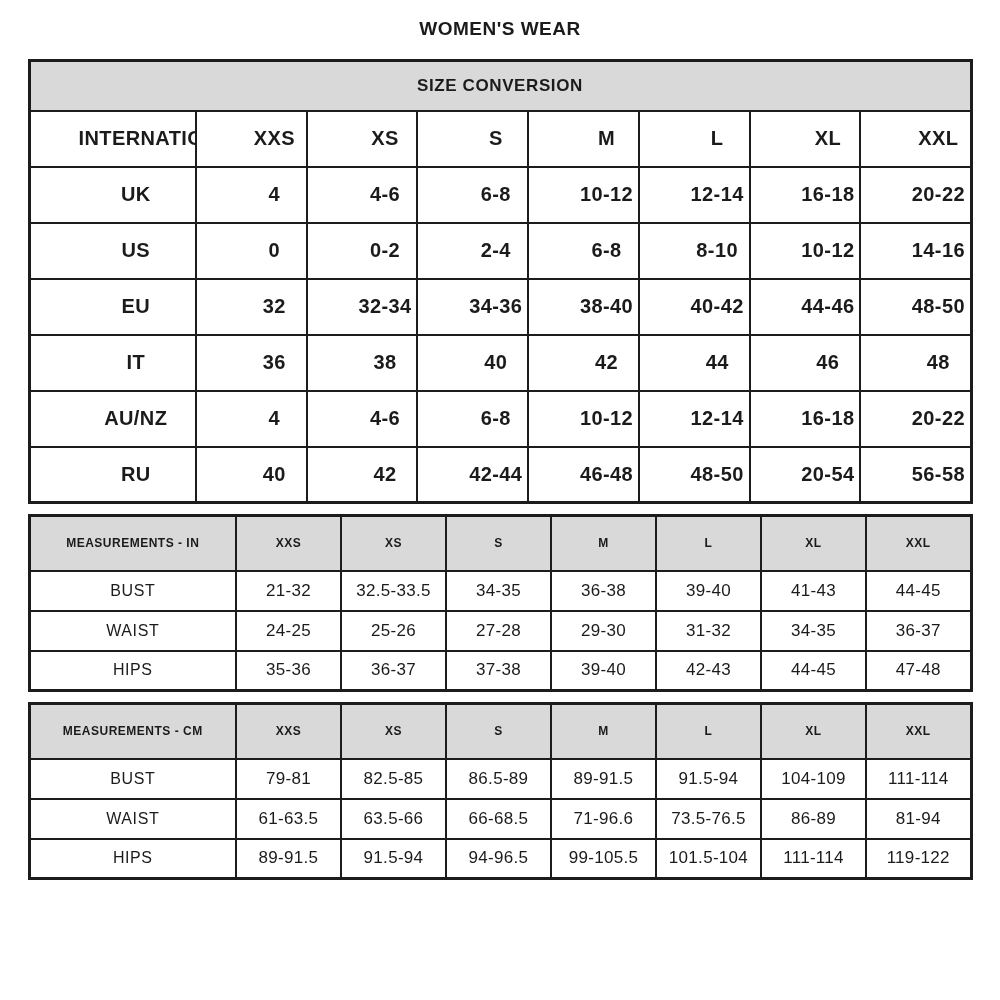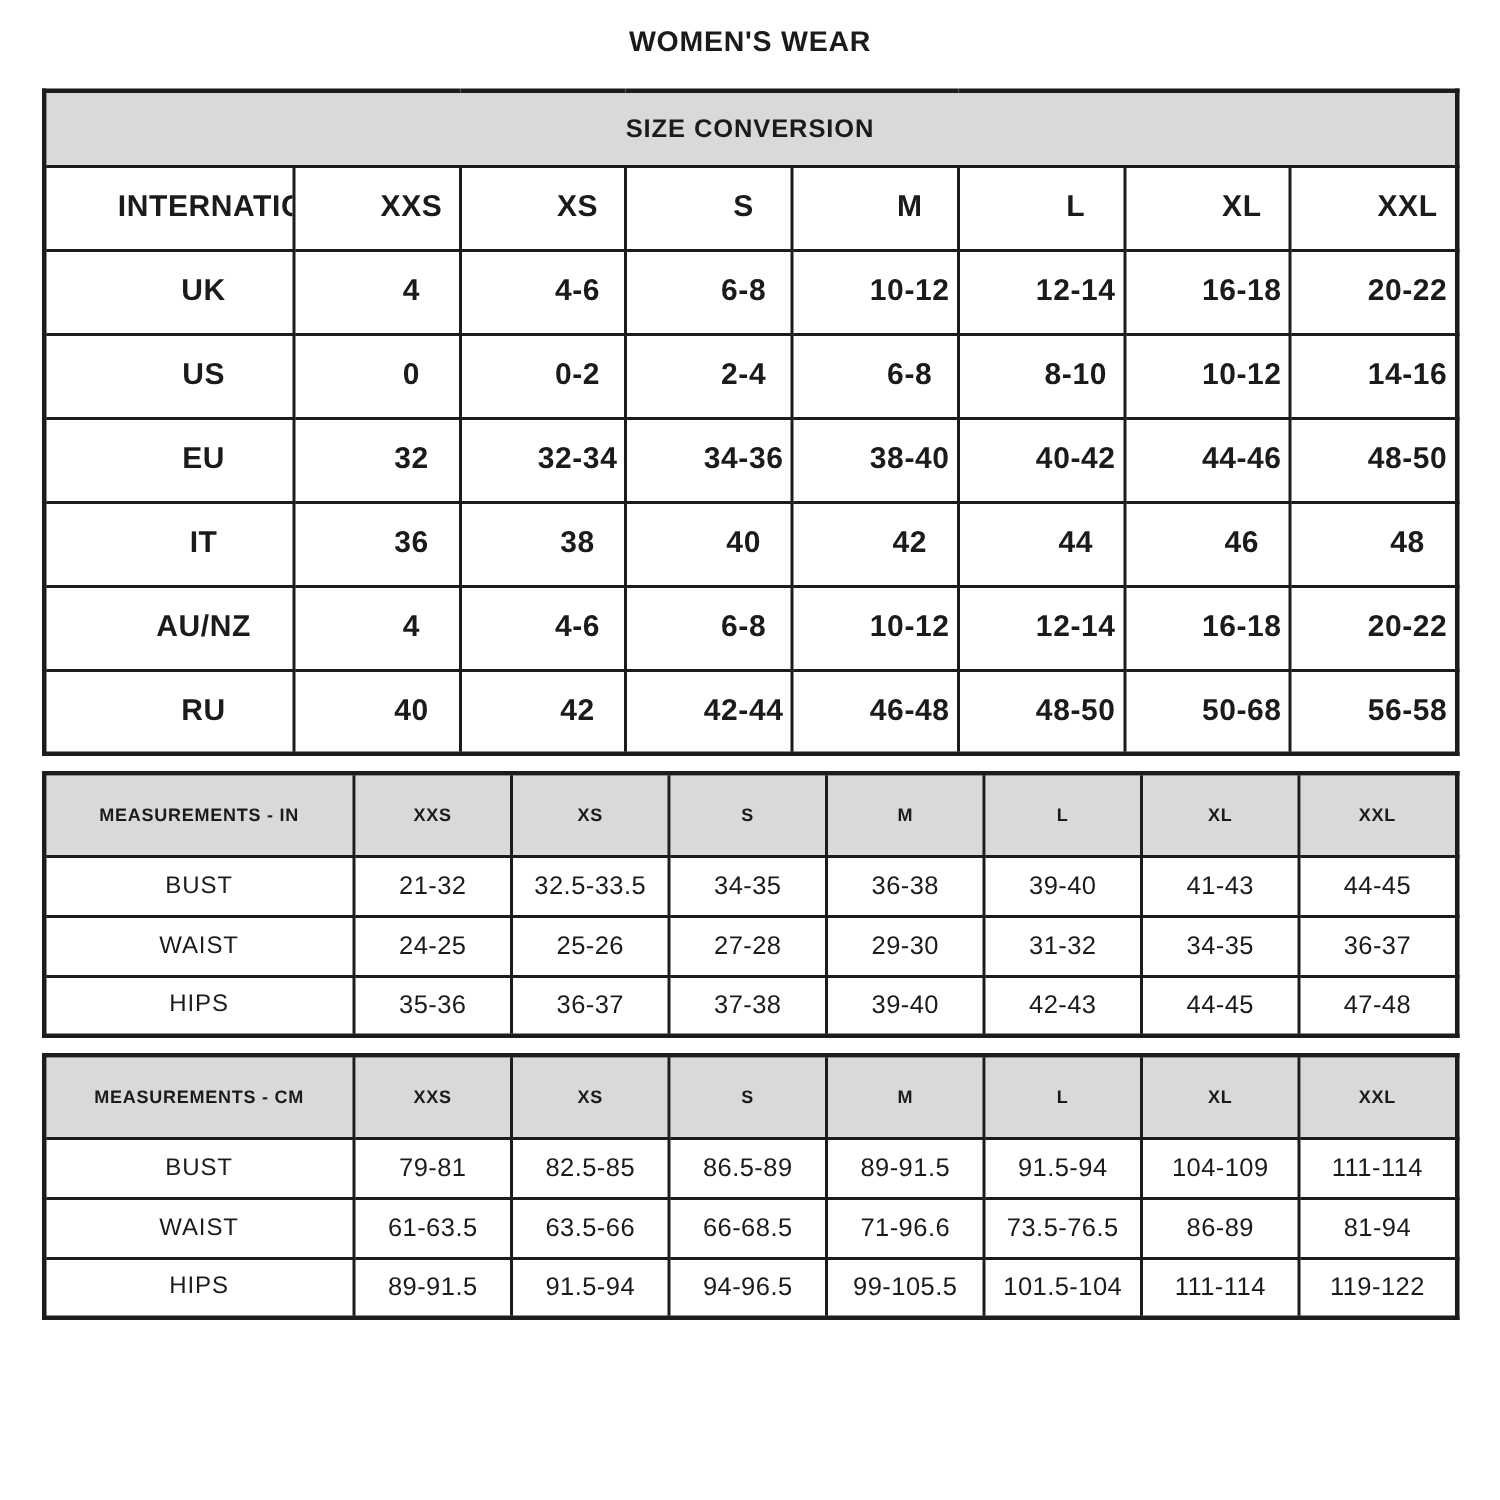--- a/index.html
+++ b/index.html
@@ -152,21 +152,21 @@
           <td>16-18</td>
           <td>20-22</td>
         </tr>
         <tr>
           <td>RU</td>
           <td>40</td>
           <td>42</td>
           <td>42-44</td>
           <td>46-48</td>
           <td>48-50</td>
-          <td>50-68</td>
+          <td>20-54</td>
           <td>56-58</td>
         </tr>
       </tbody>
   </table>
 
   <table id="measurements-in-table" class="measure">
     <colgroup>
       <col class="col-label">
       <col span="7">
     </colgroup>

